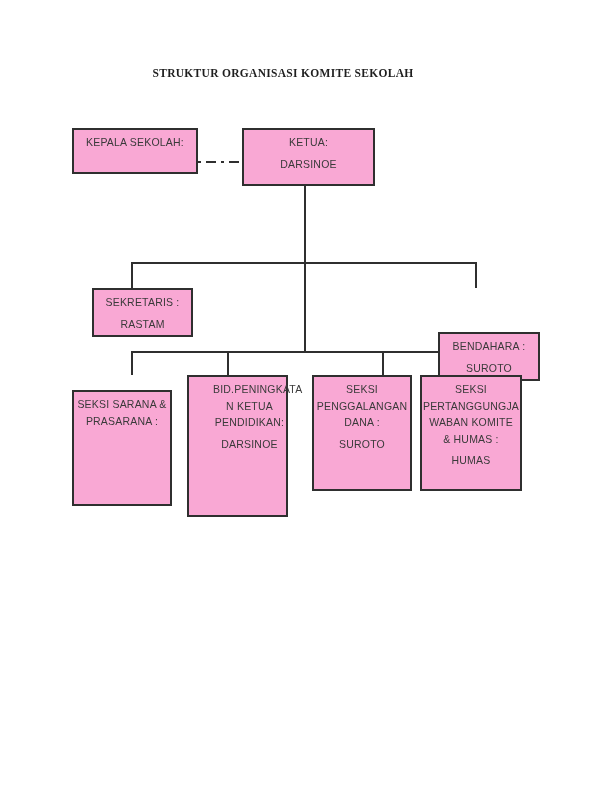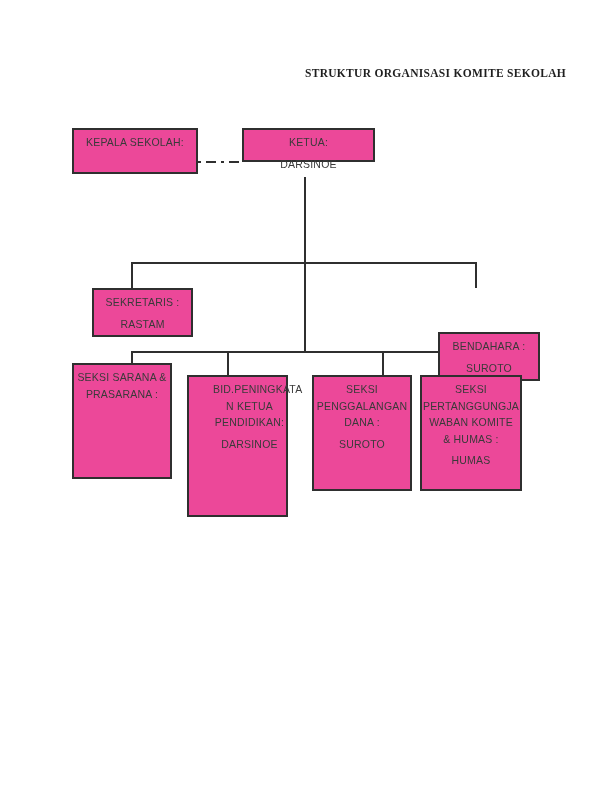--- a/index.html
+++ b/index.html
@@ -7,50 +7,50 @@
     position: relative;
     width: 612px;
     height: 792px;
     background: #ffffff;
     font-family: "Liberation Sans", sans-serif;
     overflow: hidden;
   }
   .doc-title {
     position: absolute;
     left: 0; top: 66px; width: 566px;
-    text-align: right;
+    text-align: center;
     font-family: "Liberation Serif", serif;
     font-weight: bold;
     font-size: 11.5px;
     line-height: 14px;
     color: #1f1f1f;
     letter-spacing: 0.3px;
   }
   .node {
     position: absolute;
     box-sizing: border-box;
-    background: #ec4899;
+    background: #f9a8d4;
     border: 2px solid #2f2f2f;
     text-align: center;
     color: #3a3a3a;
     font-size: 10.5px;
     line-height: 16.5px;
     padding-top: 4px;
     letter-spacing: 0.2px;
     white-space: nowrap;
   }
   .node .name-block { margin-top: 5px; }
   .hline, .vline { position: absolute; background: #2f2f2f; }
   .dashdot { position: absolute; }
   
   .b-kepala       { left: 72px;  top: 128px; width: 126px; height: 46px; }
-  .b-ketua        { left: 242px; top: 128px; width: 133px; height: 34px; }
+  .b-ketua        { left: 242px; top: 128px; width: 133px; height: 58px; }
   .b-sekretaris   { left: 72px;  top: 288px; width: 101px; height: 49px; margin-left: 20px; }
   .b-bendahara    { left: 438px; top: 288px; width: 102px; height: 49px; margin-top: 44px; }
-  .b-sarana       { left: 72px;  top: 363px; width: 100px; height: 116px; }
+  .b-sarana       { left: 72px;  top: 390px; width: 100px; height: 116px; }
   .b-bid          { left: 187px; top: 375px; width: 101px; height: 142px; padding-left: 24px; }
   .b-penggalangan { left: 312px; top: 375px; width: 100px; height: 116px; }
   .b-pertanggung  { left: 420px; top: 375px; width: 102px; height: 116px; }
 </style>
 </head>
 <body>
 
 <div class="page">
 
   <div class="doc-title">

